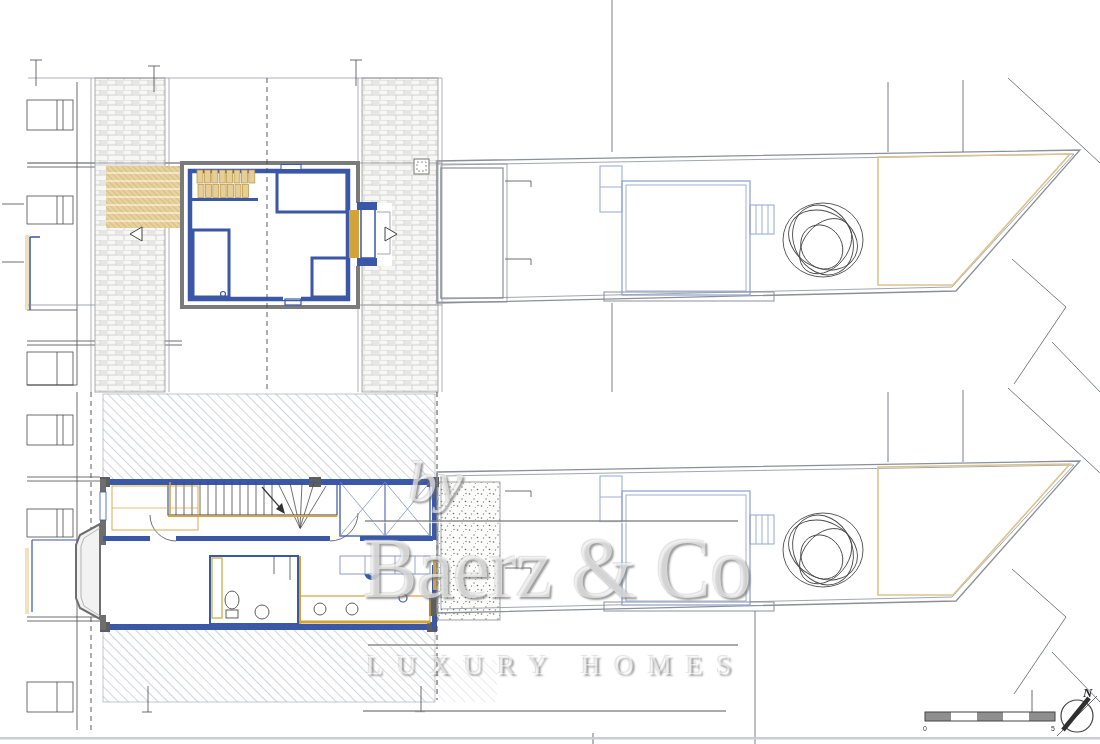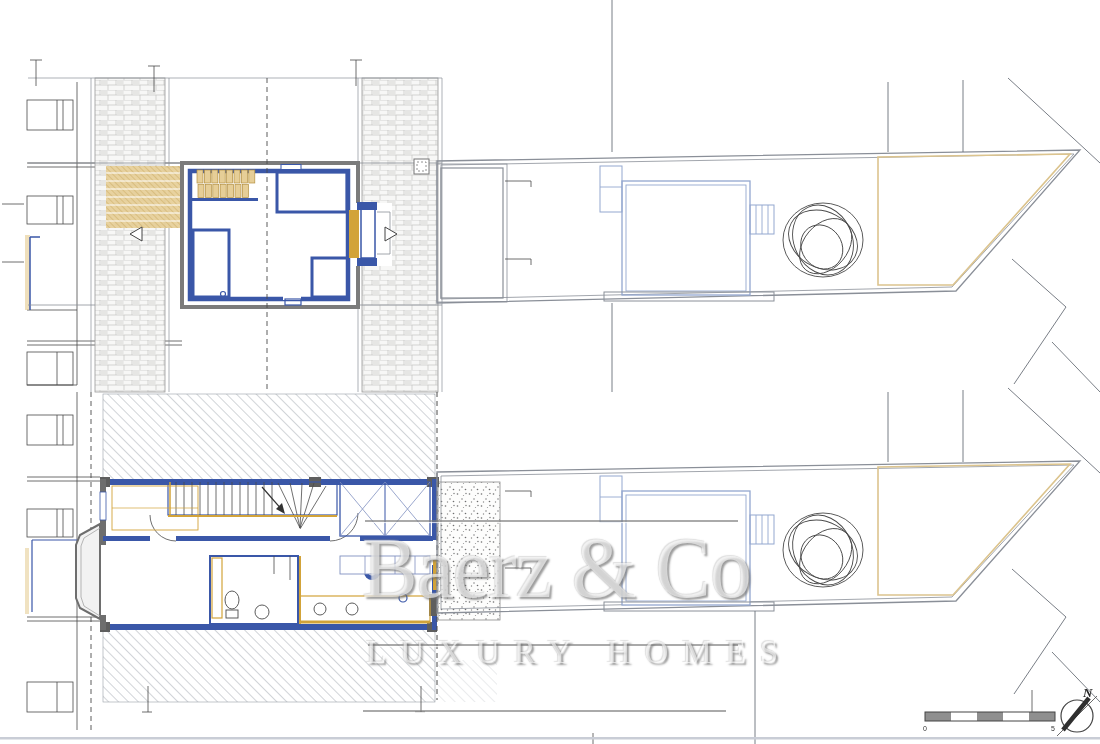--- a/index.html
+++ b/index.html
@@ -18,21 +18,21 @@
   .f-tan{fill:var(--tan-hatch,#e6ce97);}
   .f-gold{fill:var(--accent-gold,#d2a339);}
   .dash{stroke-dasharray:5 4;}
   
   .wm{position:absolute;left:0;top:0;width:1100px;height:744px;pointer-events:none;}
   .wm *{position:absolute;color:rgba(255,255,255,0.60);
         text-shadow:2px 2px 2px rgba(105,105,105,.65), -1px -1px 1px rgba(150,150,150,.30);
         font-family:"Liberation Serif",serif;white-space:nowrap;}
   .wm-by{left:408px;top:448px;font-size:58px;font-style:italic;}
   .wm-brand{left:362px;top:518px;font-size:86px;letter-spacing:-1px;transform:scaleX(.97);transform-origin:left;}
-  .wm-tagline{left:366px;top:634px;font-size:33px;letter-spacing:14px;}
+  .wm-tagline{left:366px;top:650px;font-size:27px;letter-spacing:14px;}
   .wm-rule{height:2px;background:rgba(125,125,125,.65);box-shadow:1px 1px 1px rgba(255,255,255,.8);}
   .wm-rule-top{left:365px;top:520px;width:373px;}
   .wm-rule-mid{left:368px;top:644px;width:370px;}
   .wm-rule-bot{left:363px;top:710px;width:363px;}
   .tiny{font:7px "Liberation Sans",sans-serif;fill:#333;}
   .north{font:italic bold 13px "Liberation Serif",serif;fill:#222;}
 </style>
 </head>
 <body>
 
@@ -327,20 +327,21 @@
 
   <g>
     <circle cx="1077" cy="716" r="16" fill="#fff" stroke="#444" stroke-width="1.2"></circle>
     <path d="M1057,736 L1097,696" stroke="#444" stroke-width="0.8"></path>
     <path d="M1063,730 L1089,698" stroke="#2f2f2f" stroke-width="4.5"></path>
     <text x="1083" y="697" class="north">N</text>
   </g>
 </svg>
 
 <div class="wm">
+  <div class="wm-by">by</div>
   <div class="wm-rule wm-rule-top"></div>
   <div class="wm-brand">Baerz &amp; Co</div>
   <div class="wm-rule wm-rule-mid"></div>
   <div class="wm-tagline">LUXURY HOMES</div>
   <div class="wm-rule wm-rule-bot"></div>
 </div>
 
 </div>
 
 </body></html>

